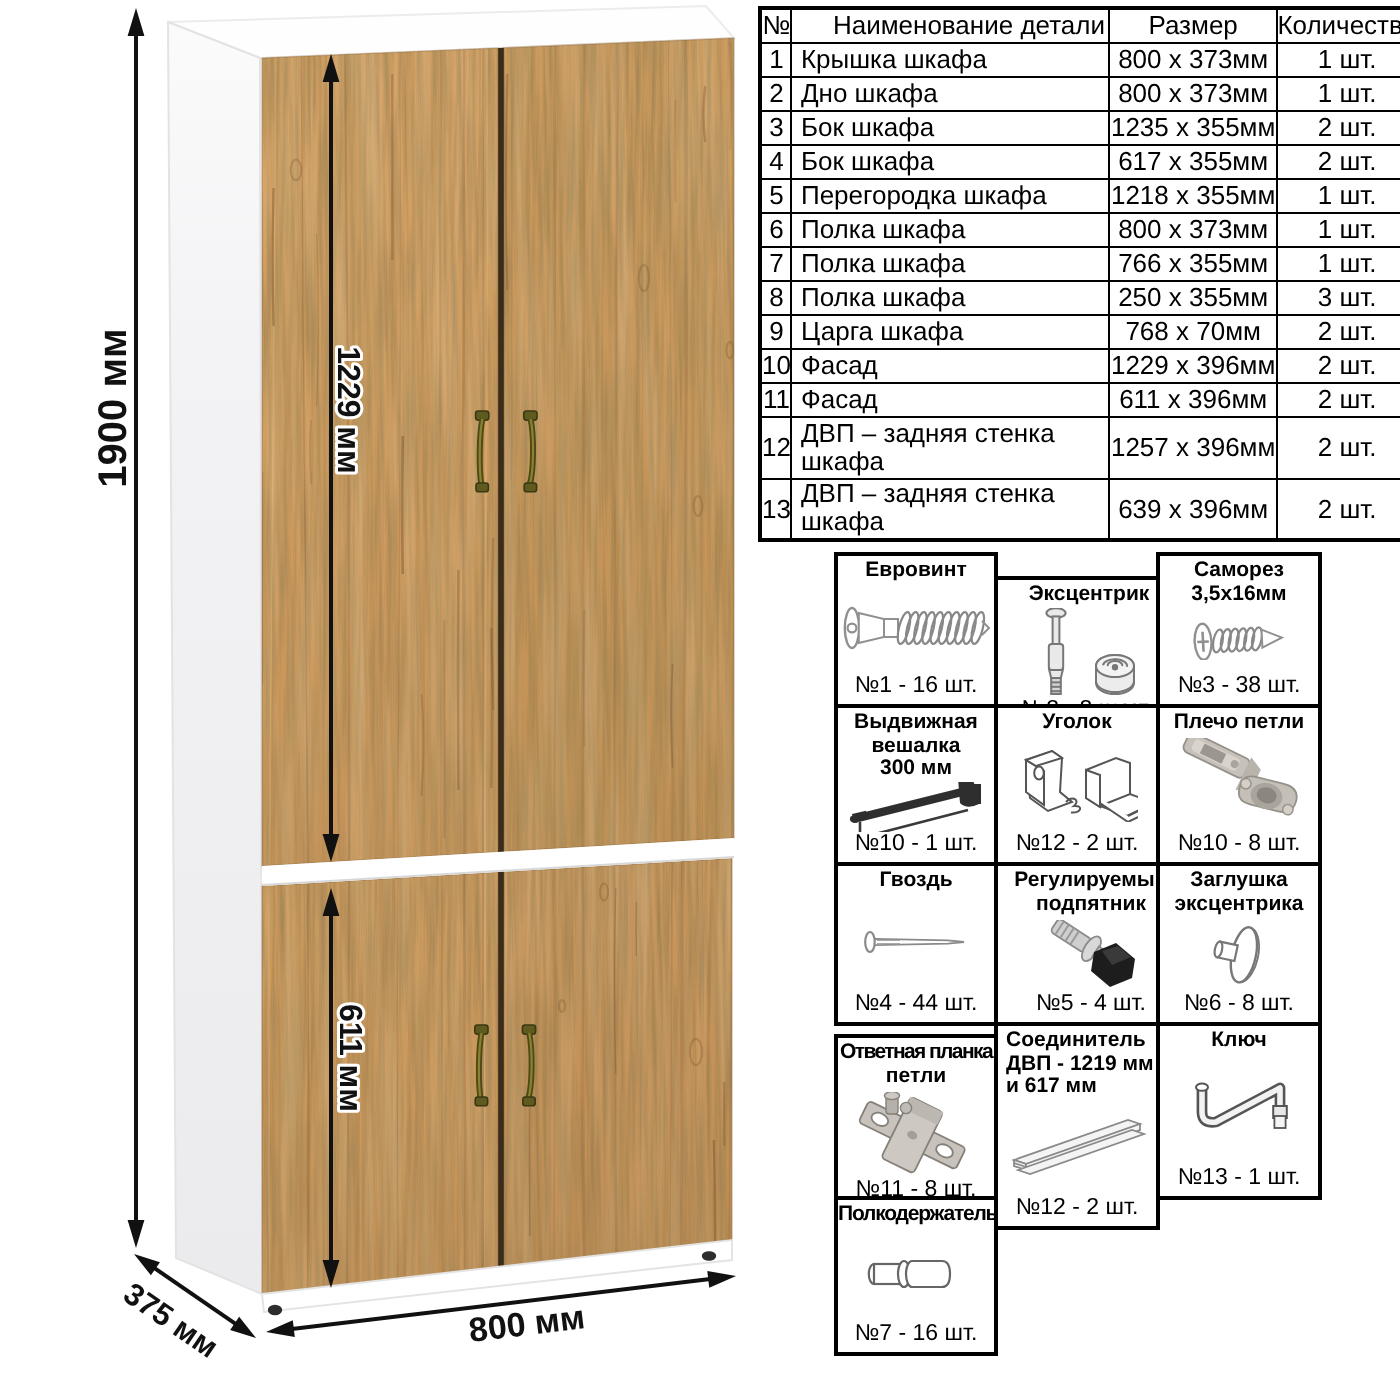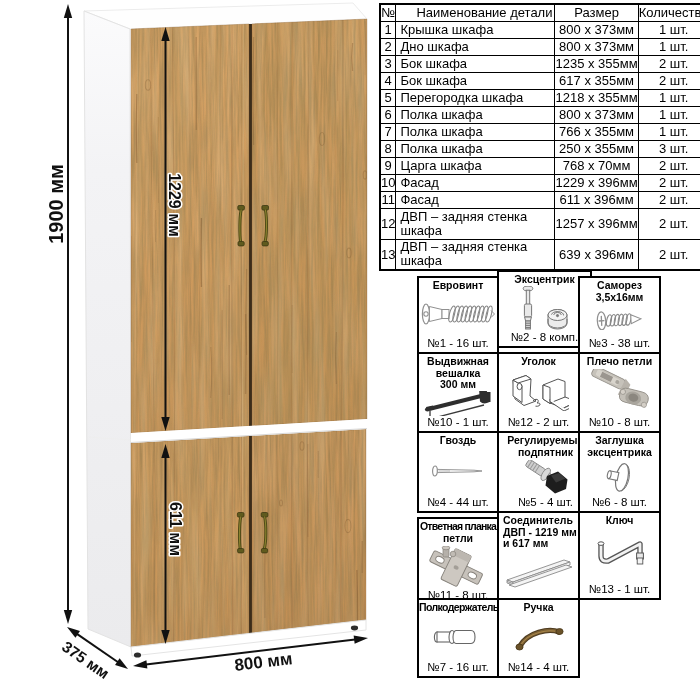--- a/index.html
+++ b/index.html
@@ -334,21 +334,21 @@
           <ellipse cx="56.6" cy="12" rx="2.5" ry="8.2" fill="none" stroke="#888" stroke-width="1.1" transform="rotate(14 56.6 12)"></ellipse>
           <ellipse cx="60.7" cy="12" rx="2.5" ry="8.2" fill="none" stroke="#888" stroke-width="1.1" transform="rotate(14 60.7 12)"></ellipse>
           <ellipse cx="64.8" cy="12" rx="2.5" ry="8.2" fill="none" stroke="#888" stroke-width="1.1" transform="rotate(14 64.8 12)"></ellipse>
           <ellipse cx="68.9" cy="12" rx="2.5" ry="8.2" fill="none" stroke="#888" stroke-width="1.1" transform="rotate(14 68.9 12)"></ellipse>
           <path d="M71,8.5 L74.5,12 L71,15.5" fill="none" stroke="#909090" stroke-width="1"></path>
         </svg>
       </div>
       <div class="q">№1 - 16 шт.</div>
     </div>
 
-<div class="hw" style="left:497px;top:270px;width:95px;height:78px">
+<div class="hw" style="left:497px;top:288px;width:95px;height:78px">
       <div class="t">Эксцентрик</div>
       <div class="ic">
         <svg width="62" height="47" viewBox="0 0 62 47">
           <g stroke="#777" stroke-width="1" fill="#e9e9e9">
             <ellipse cx="14" cy="3.5" rx="4.8" ry="2.4"></ellipse>
             <rect x="12.3" y="5.2" width="3.4" height="14.5"></rect>
             <rect x="10.4" y="19" width="7.2" height="13" rx="1.5"></rect>
             <polygon points="10.6,32 17.4,32 16.4,36 11.6,36"></polygon>
             <rect x="11.6" y="36" width="4.8" height="8" fill="#d5d5d5"></rect>
             <line x1="11.4" y1="38.2" x2="16.6" y2="38.2"></line>
@@ -558,25 +558,12 @@
             <rect x="6" y="3" width="13" height="10"></rect>
             <ellipse cx="21" cy="8" rx="3" ry="6.5"></ellipse>
             <ellipse cx="25" cy="8" rx="3" ry="6.5"></ellipse>
             <path d="M25,1.5 l15,0 q4,0 4,6.5 q0,6.5 -4,6.5 l-15,0"></path>
           </g>
         </svg>
       </div>
       <div class="q">№7 - 16 шт.</div>
     </div>
 
-<div class="hw" style="left:497px;top:598px;width:83px;height:80px">
-      <div class="t">Ручка</div>
-      <div class="ic">
-        <svg width="52" height="27" viewBox="0 0 52 27">
-          <path d="M7,22 C15,8 36,4 46,8" fill="none" stroke="#4e3b20" stroke-width="5.4" stroke-linecap="round"></path>
-          <path d="M7,22 C15,8 36,4 46,8" fill="none" stroke="#7a5f33" stroke-width="3.2" stroke-linecap="round"></path>
-          <path d="M8,20.5 C16,8 36,5 45,8" fill="none" stroke="#a8854a" stroke-width="1.1" stroke-linecap="round"></path>
-          <ellipse cx="6.5" cy="23" rx="3.6" ry="3" fill="#6a5229" stroke="#463517" stroke-width=".8"></ellipse>
-          <ellipse cx="46.5" cy="7.5" rx="3.6" ry="3" fill="#6a5229" stroke="#463517" stroke-width=".8"></ellipse>
-        </svg>
-      </div>
-      <div class="q">№14 - 4 шт.</div>
-    </div>
 </div>
 </body></html>

